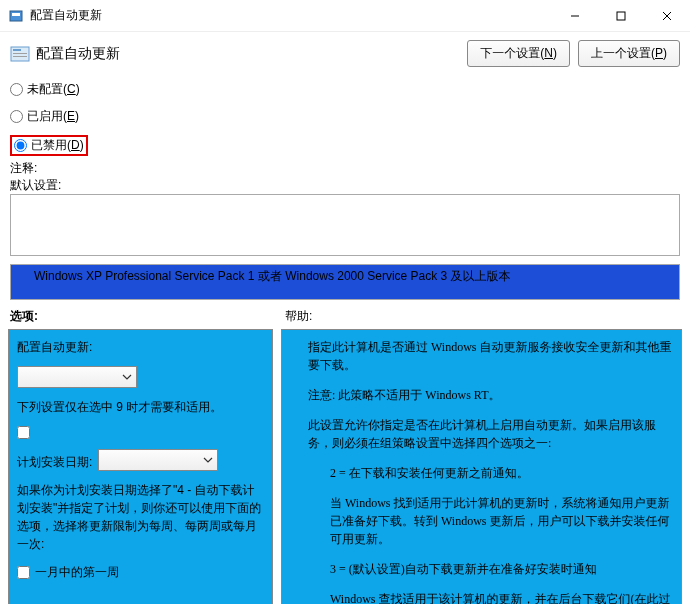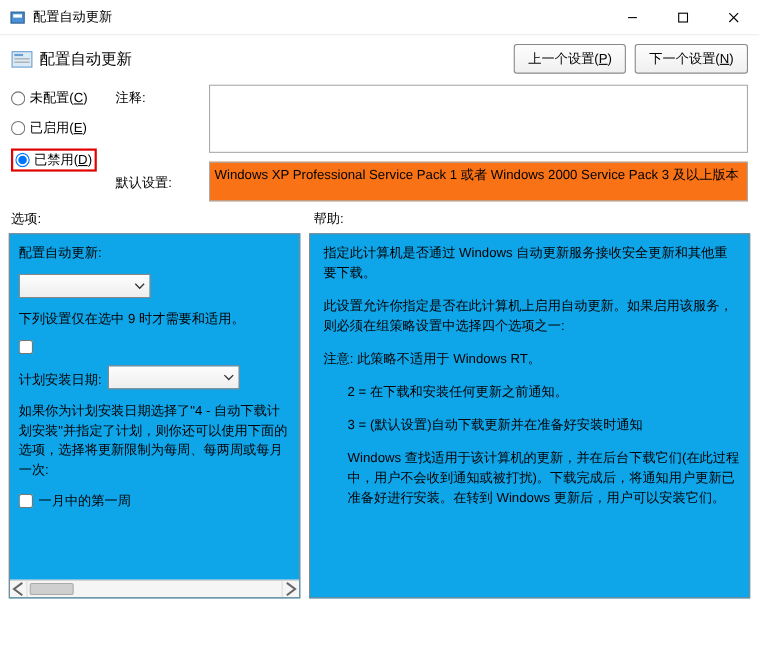--- a/index.html
+++ b/index.html
@@ -42,59 +42,60 @@
     background: linear-gradient(#fdfdfd,#f0f0f0);
     padding: 4px 12px;
     border-radius: 3px;
     font-size: 12px;
     margin-left: 8px;
     cursor: default;
   }
   .config-row {
     display: flex;
     padding: 4px 10px 2px 10px;
-    gap: 10px;
+    gap: 0;
+    flex-direction: column;
   }
   .radio-col {
     width: 85px;
     padding-top: 4px;
     flex-shrink: 0;
   }
   .radio-col label {
     display: flex; align-items: center;
     margin-bottom: 10px;
     gap: 4px;
   }
   .radio-col input[type=radio] { margin: 0; }
   .lbl-underline { text-decoration: underline; }
   .highlight {
     border: 2px solid #e00000;
     padding: 0 2px;
     display: inline-flex; align-items: flex-start;
   }
   .mid-col { width: 75px; flex-shrink: 0; text-align: left; padding-top: 4px;}
-  .mid-col .mlabel { margin-bottom: 60px; display:block; }
+  .mid-col .mlabel { display:block; }
   .right-col { flex: 1; }
   .textarea-box {
     border: 1px solid #aaa; background: #fff;
     height: 62px; width: 100%;
     margin-bottom: 8px;
   }
   .platform-box {
-    border: 1px solid #aaa; background: #f97316;
+    border: 1px solid #aaa; background: #1d4ed8;
     height: 36px; width: 100%;
-    padding: 3px 4px;
+    padding: 3px 23px;
     overflow: hidden;
     line-height: 1.35;
   }
   .labels-row {
     display: flex;
     padding: 6px 10px 4px 10px;
   }
-  .labels-row .lbl-left { width: 275px; }
+  .labels-row .lbl-left { width: 275px; font-weight: bold; }
   .lower {
     display: flex;
     padding: 0 8px 8px 8px;
     gap: 8px;
     height: 340px;
   }
   .panel {
     border: 1px solid #888;
     background: #0ea5e9;
     overflow: hidden;
@@ -115,21 +116,21 @@
   .chk-row input[type=checkbox]{ margin:0;}
   .sel-row { display:flex; align-items:flex-end; gap:6px; margin-bottom:10px;}
   .sel {
     border: 1px solid #888;
     background: linear-gradient(#fdfdfd,#eee);
     height: 22px; width: 120px;
     display:flex; align-items:center; justify-content:flex-end;
     padding: 0 4px;
   }
   .sel svg { width: 10px; height: 10px; }
-  .panel-right p { margin: 0 0 12px 4px; }
+  .panel-right p { margin: 0 0 12px 18px; font-family: Liberation Serif, serif; }
   .panel-right .indent { padding-left: 22px; }
   .xscroll {
     height: 16px; border-top: 1px solid #ccc;
     background: #f5f5f5;
     display:flex;
   }
   .xscroll .arrow { width:16px; height:100%; display:flex; align-items:center; justify-content:center; border-right:1px solid #ddd;}
   .xscroll .arrow:last-child{border-left:1px solid #ddd; border-right:none;}
   .xscroll .track { flex:1; position:relative;}
   .xscroll .thumb { position:absolute; left:2px; top:2px; height:11px; width:40px; background:#cfcfcf; border:1px solid #aaa; border-radius:2px;}
@@ -172,24 +173,24 @@
     <svg viewBox="0 0 20 18">
         <rect x="1" y="2" width="18" height="14" fill="#dbeaf7" stroke="#6a9ed0"></rect>
         <rect x="3" y="4" width="8" height="2" fill="#6a9ed0"></rect>
         <rect x="3" y="8" width="14" height="1" fill="#a0a0a0"></rect>
         <rect x="3" y="11" width="14" height="1" fill="#a0a0a0"></rect>
       </svg>
   </span>
   <span class="header-title">配置自动更新</span>
   <span class="spacer"></span>
   <button class="btn">
-    <span>上一个设置(<span class="lbl-underline">P</span>)</span>
+    <span>下一个设置(<span class="lbl-underline">N</span>)</span>
   </button>
   <button class="btn">
-    <span>下一个设置(<span class="lbl-underline">N</span>)</span>
+    <span>上一个设置(<span class="lbl-underline">P</span>)</span>
   </button>
 </div>
 
 <div class="config-row">
   <div class="radio-col">
     <label>
       <input type="radio" name="st" style="">
       <span>未配置(<span class="lbl-underline">C</span>)</span>
     </label>
     <label>
@@ -263,21 +264,22 @@
           <svg viewBox="0 0 8 8">
             <path d="M2 1 L6 4 L2 7" fill="none" stroke="#666"></path>
           </svg>
         </div>
     </div>
   </div>
 
   <div class="panel panel-right">
     <div class="panel-inner">
       <p>指定此计算机是否通过 Windows 自动更新服务接收安全更新和其他重要下载。</p>
+      <p>注意: 此策略不适用于 Windows RT。</p>
       <p>此设置允许你指定是否在此计算机上启用自动更新。如果启用该服务，则必须在组策略设置中选择四个选项之一:</p>
-      <p>注意: 此策略不适用于 Windows RT。</p>
       <p class="indent">2 = 在下载和安装任何更新之前通知。</p>
+      <p class="indent">当 Windows 找到适用于此计算机的更新时，系统将通知用户更新已准备好下载。转到 Windows 更新后，用户可以下载并安装任何可用更新。</p>
       <p class="indent">3 = (默认设置)自动下载更新并在准备好安装时通知</p>
       <p class="indent">Windows 查找适用于该计算机的更新，并在后台下载它们(在此过程中，用户不会收到通知或被打扰)。下载完成后，将通知用户更新已准备好进行安装。在转到 Windows 更新后，用户可以安装它们。</p>
     </div>
   </div>
 
 </div>
 
 </body></html>

